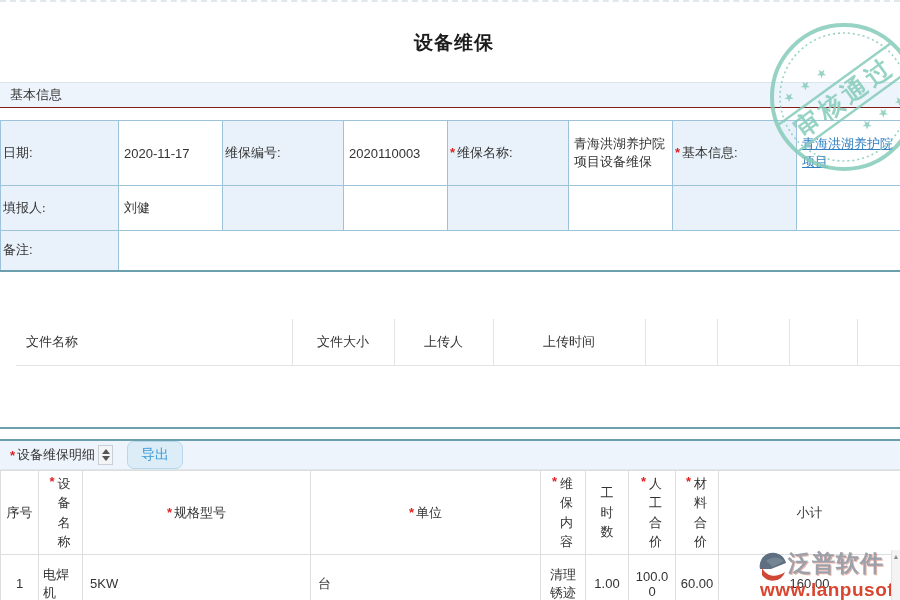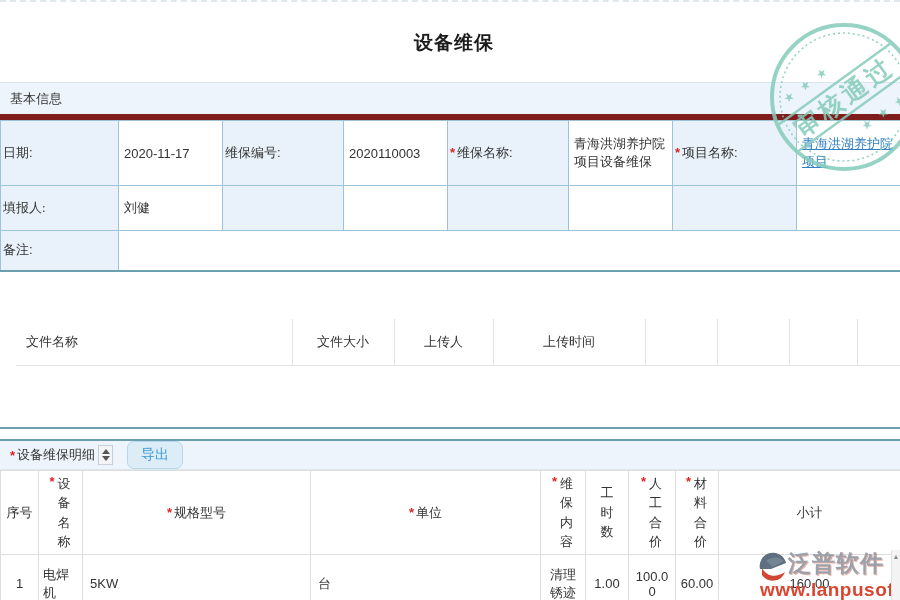--- a/index.html
+++ b/index.html
@@ -7,21 +7,21 @@
   body { font-family:"Liberation Sans","DejaVu Sans",sans-serif; font-size:13px; color:#333; }
   #page { position:relative; width:900px; height:600px; overflow:hidden; background:#fff;
           border-top:2px dashed #e0e8ec; }
 
   .page-title { position:absolute; top:28px; left:4px; width:900px; text-align:center;
                 font-size:19px; font-weight:bold; color:#1c1c1c; letter-spacing:1px; }
 
   
   .secbar { position:absolute; left:0; width:900px; background:#eef4fb; color:#333;
             font-size:13px; display:flex; align-items:center; padding-left:10px; }
-  #bar-basic { top:80px; height:39px; border-top:1px solid #dbe5ee; border-bottom:7px solid #7f1d1d; }
+  #bar-basic { top:80px; height:26px; border-top:1px solid #dbe5ee; border-bottom:1px solid #7f1d1d; }
   #bar-attach { top:283px; height:34px; border-top:1px solid #dbe5ee; border-bottom:1px solid #e6e6e6; }
   #bar-detail { top:437px; height:31px; border-top:2px solid #6b9fae; border-bottom:1px solid #dfe6ea; }
 
   
   table { border-collapse:collapse; table-layout:fixed; }
   #basic-table { position:absolute; top:118px; left:0; width:900px; }
   #basic-table td { border:1px solid #9cc3da; font-size:13px; vertical-align:middle; overflow:hidden; }
   #basic-table td.lbl { background:#e9f2fa; text-align:left; padding:2px 6px 2px 2px; color:#333; }
   #basic-table td.val { background:#fff; text-align:left; padding:2px 5px; }
   #basic-table tr.r1 { height:65px; } #basic-table tr.r2 { height:45px;font-family:Liberation Serif, serif; } #basic-table tr.r3 { height:40px; }
@@ -116,21 +116,21 @@
         <col style="width:104px">
       </colgroup>
     <tbody>
         <tr class="r1">
       <td class="lbl"><span>日期:</span></td>
       <td class="val"><span>2020-11-17</span></td>
       <td class="lbl"><span>维保编号:</span></td>
       <td class="val"><span>2020110003</span></td>
       <td class="lbl"><span class="req">*</span><span>维保名称:</span></td>
       <td class="val"><span>青海洪湖养护院项目设备维保</span></td>
-      <td class="lbl"><span class="req">*</span><span>项目名称:</span></td>
+      <td class="lbl"><span class="req">*</span><span>基本信息:</span></td>
       <td class="val"><a class="cell-link">青海洪湖养护院项目</a></td>
     </tr>
     <tr class="r2">
       <td class="lbl"><span>填报人:</span></td>
       <td class="val"><span>刘健</span></td>
       <td class="lbl"></td>
       <td class="val"></td>
       <td class="lbl"></td>
       <td class="val"></td>
       <td class="lbl"></td>

